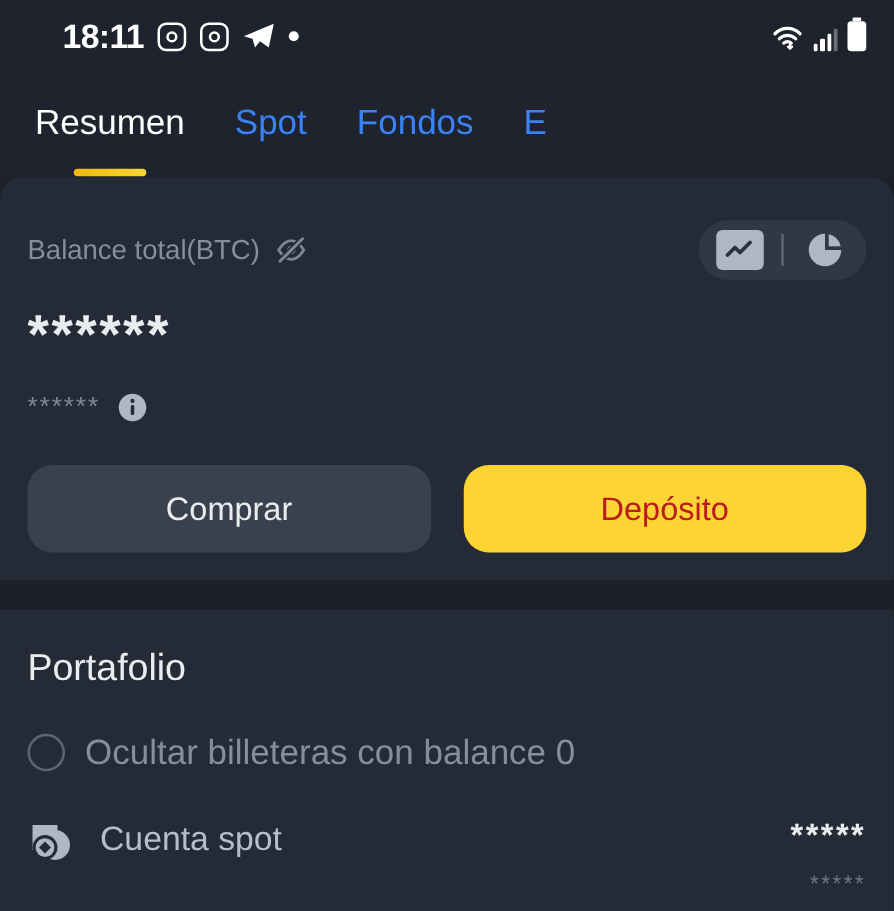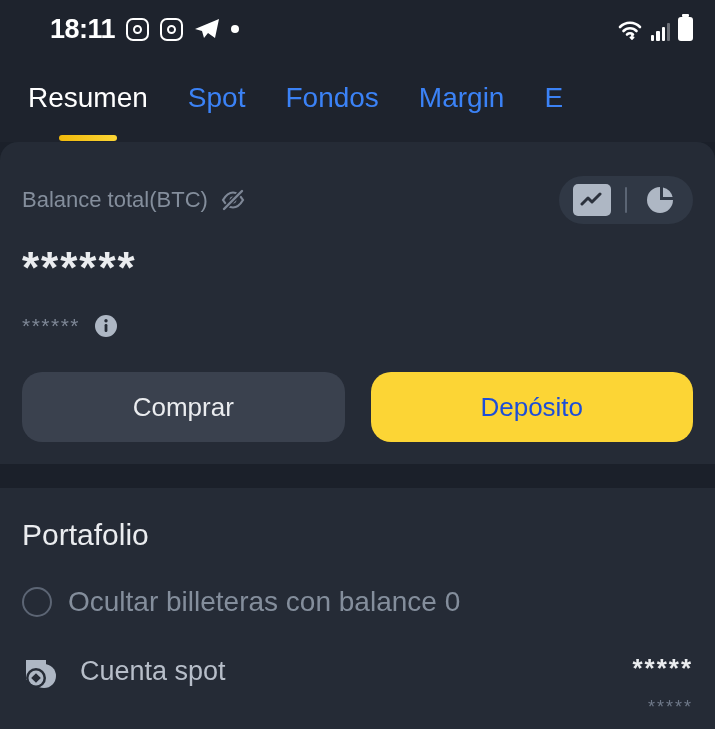--- a/index.html
+++ b/index.html
@@ -159,21 +159,21 @@
   .btn {
     flex:1;
     height:70px;
     border-radius:20px;
     display:flex;
     align-items:center;
     justify-content:center;
     font-size:26px;
   }
   .btn-buy { background:#3a414e; color:#eaecef; }
-  .btn-deposit { background:#fcd535; color:#1d4ed8; }
+  .btn-deposit { background:#fcd535; color:#b91c1c; }
 
   .section-gap { height:24px; background:#1b202a; }
 
   
   .portfolio {
     background:#252b36;
     padding:30px 22px 0 22px;
     height:245px;
   }
   .pf-title {
@@ -270,23 +270,20 @@
 <div class="tabbar">
   <div class="tab active">
     <span>Resumen</span>
     <span class="underline"></span>
   </div>
   <div class="tab">
     <span>Spot</span>
   </div>
   <div class="tab">
     <span>Fondos</span>
-  </div>
-  <div class="tab">
-    <span>Margin</span>
   </div>
   <div class="tab">
     <span>E</span>
   </div>
 </div>
 
 <div class="balance-card">
 
   <div class="bal-header">
     <span class="bal-label">Balance total(BTC)</span>

